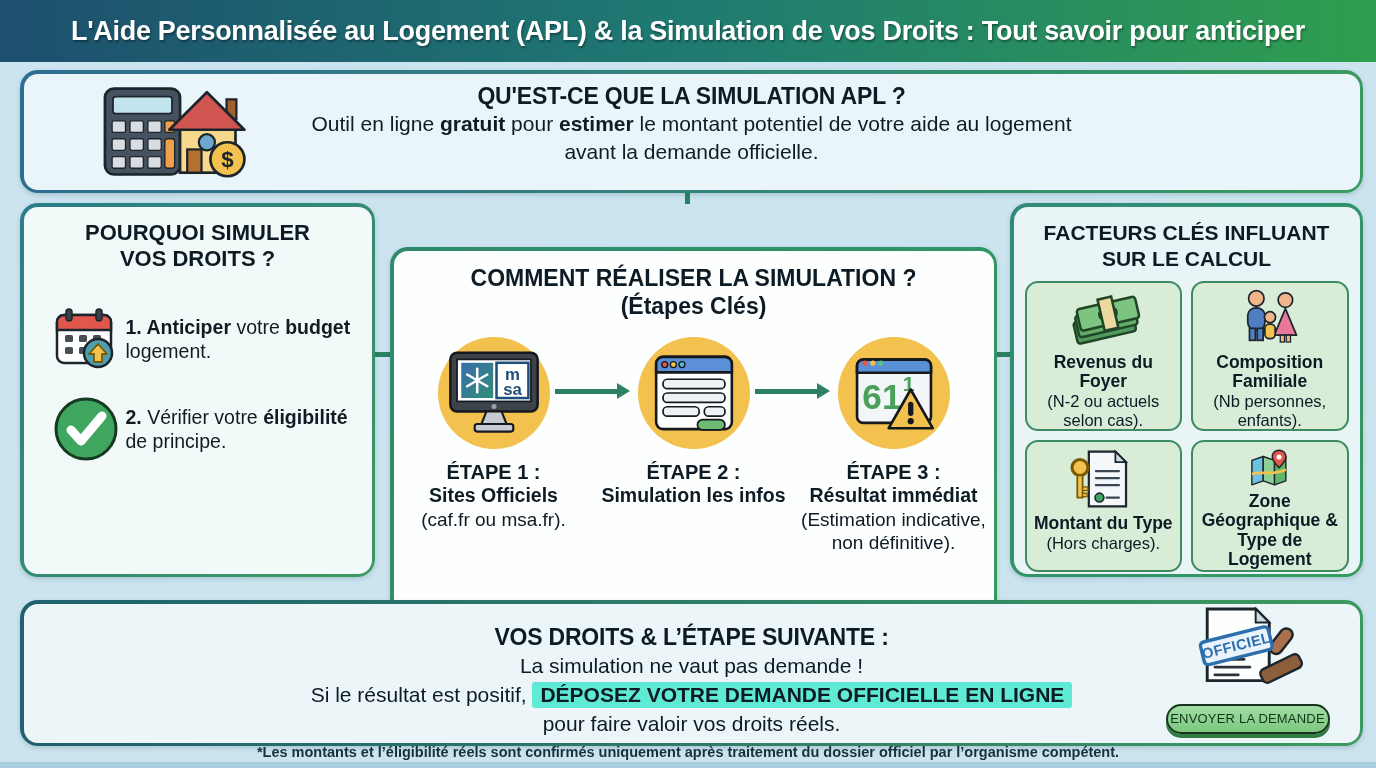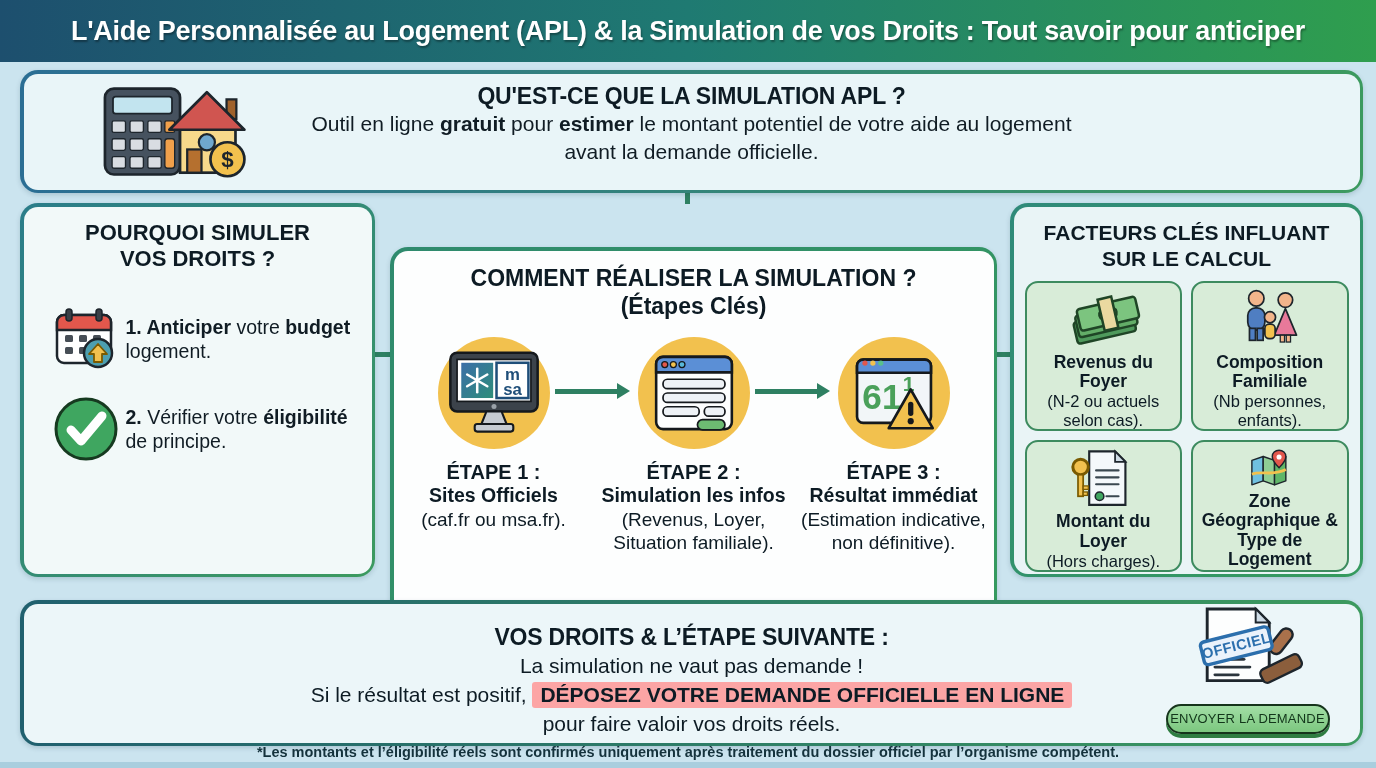--- a/index.html
+++ b/index.html
@@ -62,21 +62,21 @@
   .factors-title{text-align:center;font-size:21px;font-weight:bold;line-height:1.25;padding-top:13px;}
   .factors-grid{display:grid;grid-template-columns:1fr 1fr;grid-template-rows:150px 132px;gap:9px;padding:9px 11px 0 11px;}
   .factor-card{background:#d8ecd8;border:2.5px solid #3d8b5f;border-radius:13px;display:flex;flex-direction:column;
     align-items:center;justify-content:flex-start;padding-top:6px;text-align:center;box-sizing:border-box;}
   .factor-label{font-size:17.5px;font-weight:bold;line-height:1.12;margin-top:4px;padding:0 6px;}
   .factor-normal{font-size:16.5px;line-height:1.12;padding:0 6px;}
   
   .next-text{position:absolute;left:0;top:0;width:100%;text-align:center;padding-top:9px;}
   .next-title{font-size:23px;letter-spacing:-0.2px;}
   .next-line{font-size:21px;line-height:1.4;}
-  .hl{background:#fca5a5;padding:1px 8px 2px 8px;border-radius:3px;}
+  .hl{background:#5eead4;padding:1px 8px 2px 8px;border-radius:3px;}
   .official-wrap{position:absolute;right:50px;top:1px;width:130px;text-align:center;}
   .send-btn{position:absolute;right:30px;top:100px;width:160px;height:26px;border-radius:15px;
     background:linear-gradient(#a2de a5,#7cc77f);background:linear-gradient(#a2dea5,#7cc77f);
     border:2.5px solid #16341c;box-shadow:0 4px 0 #2f7d42;
     font-size:13px;font-weight:normal;color:#12351a;display:flex;align-items:center;justify-content:center;letter-spacing:0.2px;}
   
   .footer-note{position:absolute;left:0;top:744px;width:100%;text-align:center;
     font-size:14.5px;font-weight:bold;color:#14323c;}
   .bottom-strip{position:absolute;left:0;bottom:0;width:100%;height:6px;background:#a9cede;}
 </style>
@@ -217,21 +217,20 @@
               <rect x="14" y="34" width="72" height="11" rx="5" fill="#eef2f6" stroke="#15191d" stroke-width="2"></rect>
               <rect x="14" y="50" width="72" height="11" rx="5" fill="#eef2f6" stroke="#15191d" stroke-width="2"></rect>
               <rect x="14" y="66" width="42" height="11" rx="5" fill="#eef2f6" stroke="#15191d" stroke-width="2"></rect>
               <rect x="62" y="66" width="24" height="11" rx="5" fill="#eef2f6" stroke="#15191d" stroke-width="2"></rect>
               <rect x="54" y="81" width="32" height="12" rx="6" fill="#6dbb72" stroke="#15191d" stroke-width="2"></rect>
             </svg>
           </div>
           <div class="step-label">
             <div class="step-head">ÉTAPE 2 :</div>
             <div class="step-bold">Simulation les infos</div>
-            <div class="step-normal">(Revenus, Loyer, Situation familiale).</div>
           </div>
         </div>
         <div class="step-col">
           <div class="step-circle">
             <svg width="88" height="88" viewBox="0 0 100 100">
               <rect x="8" y="12" width="84" height="72" rx="7" fill="#f2f6f8" stroke="#15191d" stroke-width="3"></rect>
               <path d="M8,19 a7,7 0 0 1 7,-7 h70 a7,7 0 0 1 7,7 v8 H8 z" fill="#5b8fd6" stroke="#15191d" stroke-width="3"></path>
               <circle cx="17" cy="16" r="3" fill="#e2574c"></circle>
                 <circle cx="26" cy="16" r="3" fill="#f2c14e"></circle>
                 <circle cx="35" cy="16" r="3" fill="#58c08a"></circle>
@@ -299,21 +298,21 @@
               <line x1="32" y1="34" x2="58" y2="34"></line>
               <line x1="32" y1="42" x2="58" y2="42"></line>
               <line x1="44" y1="56" x2="58" y2="56"></line>
             </g>
             <circle cx="36" cy="56" r="5" fill="#3fa660" stroke="#1d252c" stroke-width="1.8"></circle>
             <circle cx="14" cy="22" r="9" fill="#f2c14e" stroke="#7a5a00" stroke-width="3.5"></circle>
             <rect x="11" y="31" width="6" height="25" fill="#f2c14e" stroke="#7a5a00" stroke-width="2"></rect>
             <rect x="17" y="44" width="6" height="4" fill="#f2c14e" stroke="#7a5a00" stroke-width="1.5"></rect>
             <rect x="17" y="51" width="5" height="4" fill="#f2c14e" stroke="#7a5a00" stroke-width="1.5"></rect>
           </svg>
-          <div class="factor-label">Montant du Loyer</div>
+          <div class="factor-label">Montant du Type</div>
           <div class="factor-normal">(Hors charges).</div>
         </div>
         <div class="factor-card">
           <svg width="78" height="64" viewBox="0 0 80 70">
             <path d="M8,22 L28,15 V58 L8,65 Z" fill="#6fc0e0" stroke="#1d252c" stroke-width="2.5" stroke-linejoin="round"></path>
             <path d="M28,15 L48,22 V65 L28,58 Z" fill="#8fce94" stroke="#1d252c" stroke-width="2.5" stroke-linejoin="round"></path>
             <path d="M48,22 L68,15 V58 L48,65 Z" fill="#5fb668" stroke="#1d252c" stroke-width="2.5" stroke-linejoin="round"></path>
             <path d="M8,46 C26,40 46,50 68,38" fill="none" stroke="#f2c14e" stroke-width="5"></path>
             <path d="M56,4 c-7,0 -12,5 -12,11 c0,8 12,20 12,20 c0,0 12,-12 12,-20 c0,-6 -5,-11 -12,-11 z" fill="#e2574c" stroke="#1d252c" stroke-width="2.5"></path>
             <circle cx="56" cy="16" r="4.5" fill="#fff"></circle>

